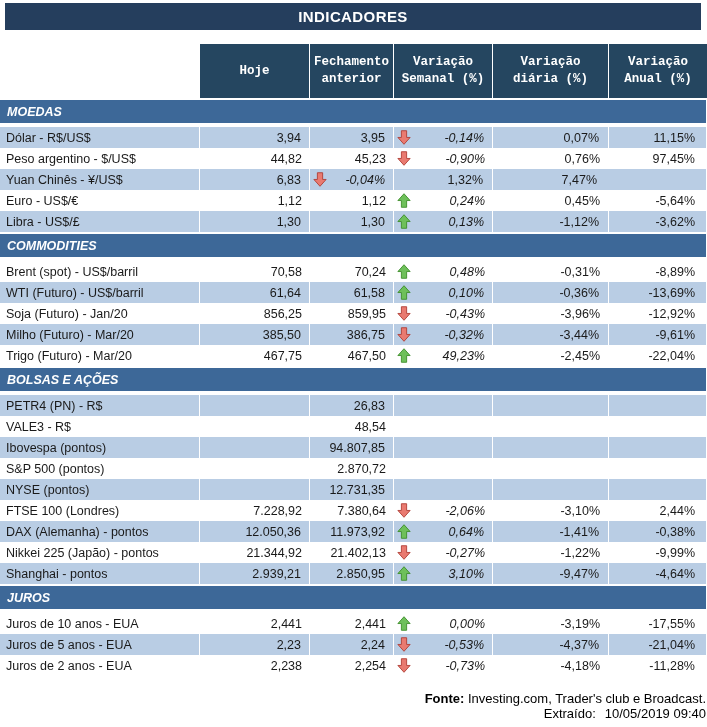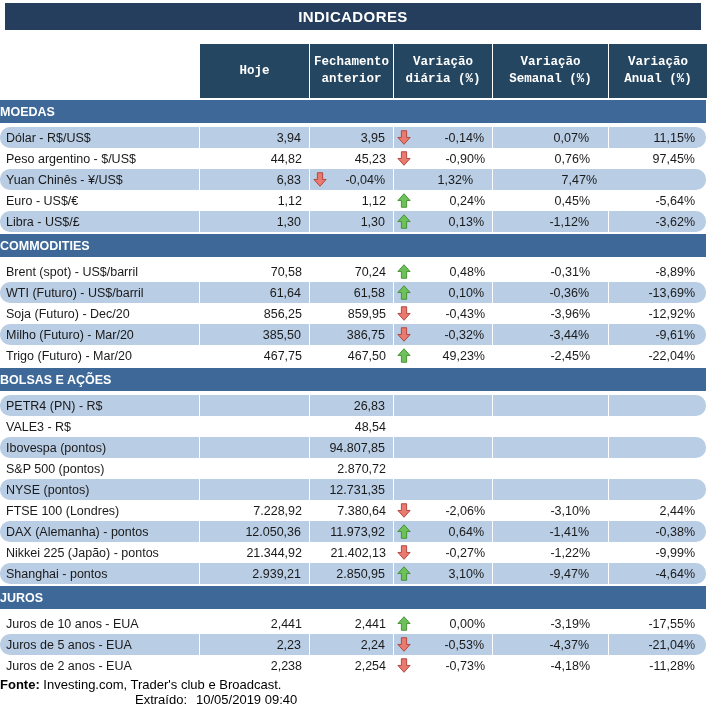--- a/index.html
+++ b/index.html
@@ -22,54 +22,54 @@
     margin-top:14px;height:54px;font-family:Liberation Mono, monospace;
   }
   .col-h{
     background:var(--navy2);color:#fff;font-weight:bold;font-size:12.5px;line-height:1.35;
     display:flex;align-items:center;justify-content:center;text-align:center;
     padding:2px 3px;box-sizing:border-box;border-right:1px solid #fff;
   }
   .col-h:last-child{border-right:none;}
   .section-bar{
     height:23px;background:var(--section);color:#fff;font-weight:bold;font-size:12.5px;
-    display:flex;align-items:center;margin:2px 0 4px 0;
+    display:flex;align-items:center;padding-left:7px;margin:2px 0 4px 0;font-style:italic;
   }
   .row{
     display:grid;grid-template-columns:200px 110px 84px 99px 116px 98px;
-    height:21px;font-size:12.5px;color:var(--text);border-radius:10px;
+    height:21px;font-size:12.5px;color:var(--text);
   }
   .row.blue{background:var(--stripe);}
   .cell{height:100%;display:flex;align-items:center;box-sizing:border-box;}
   .row.blue .cell{border-right:1px solid #fff;}
   .row.blue .cell:last-child{border-right:none;}
   .cell.label{padding-left:6px;}
   .cell.num{justify-content:flex-end;padding-right:8px;}
   .cell.vd{padding:0 8px 0 3px;}
-  .cell.vd .val{margin-left:auto;}
+  .cell.vd .val{margin-left:auto;font-style:italic;}
   .cell.vd svg{flex:0 0 auto;display:block;}
-  .cell.vs{padding-right:19px;}
+  .cell.vs{padding-right:9px;}
   .cell.va{padding-right:12px;}
-  .footer{font-size:13px;color:#000;padding-left:0;line-height:15px;margin-top:1px;}
+  .footer{font-size:13px;color:#000;padding-left:17px;line-height:15px;margin-top:15px;text-align:right;}
   .footer .bold{font-weight:bold;}
   .footer-line2{margin-left:135px;}
   .footer-line2 .ext-val{margin-left:9px;}
 </style>
 </head>
 <body>
 
 <div class="sheet">
   <div class="title-bar">INDICADORES</div>
 
   <div class="header-row">
     <div></div>
     <div class="col-h">Hoje</div>
     <div class="col-h">Fechamento anterior</div>
+    <div class="col-h">Variação Semanal (%)</div>
     <div class="col-h">Variação diária (%)</div>
-    <div class="col-h">Variação Semanal (%)</div>
     <div class="col-h">Variação Anual (%)</div>
   </div>
 
   <div id="table-body">
       <div class="section-bar">MOEDAS</div>
       <div class="row blue">
         <div class="cell label">Dólar - R$/US$</div>
         <div class="cell num">3,94</div>
         <div class="cell num">3,95</div>
         <div class="cell vd">
@@ -153,21 +153,21 @@
         <div class="cell vd">
           <svg width="14" height="17" viewBox="0 0 16 17.5">
             <path d="M8 1 L15 8.8 L11 8.8 L11 16.5 L5 16.5 L5 8.8 L1 8.8 Z" fill="#6EC05A" stroke="#3C8C28" stroke-width="1" stroke-linejoin="round"></path>
           </svg>
           <span class="val">0,10%</span>
         </div>
         <div class="cell num vs">-0,36%</div>
         <div class="cell num va">-13,69%</div>
       </div>
       <div class="row">
-        <div class="cell label">Soja (Futuro) - Dec/20</div>
+        <div class="cell label">Soja (Futuro) - Jan/20</div>
         <div class="cell num">856,25</div>
         <div class="cell num">859,95</div>
         <div class="cell vd">
           <svg width="14" height="17" viewBox="0 0 16 17.5">
             <path d="M8 16.5 L1 8.7 L5 8.7 L5 1 L11 1 L11 8.7 L15 8.7 Z" fill="#E97A70" stroke="#AE3B32" stroke-width="1" stroke-linejoin="round"></path>
           </svg>
           <span class="val">-0,43%</span>
         </div>
         <div class="cell num vs">-3,96%</div>
         <div class="cell num va">-12,92%</div>

